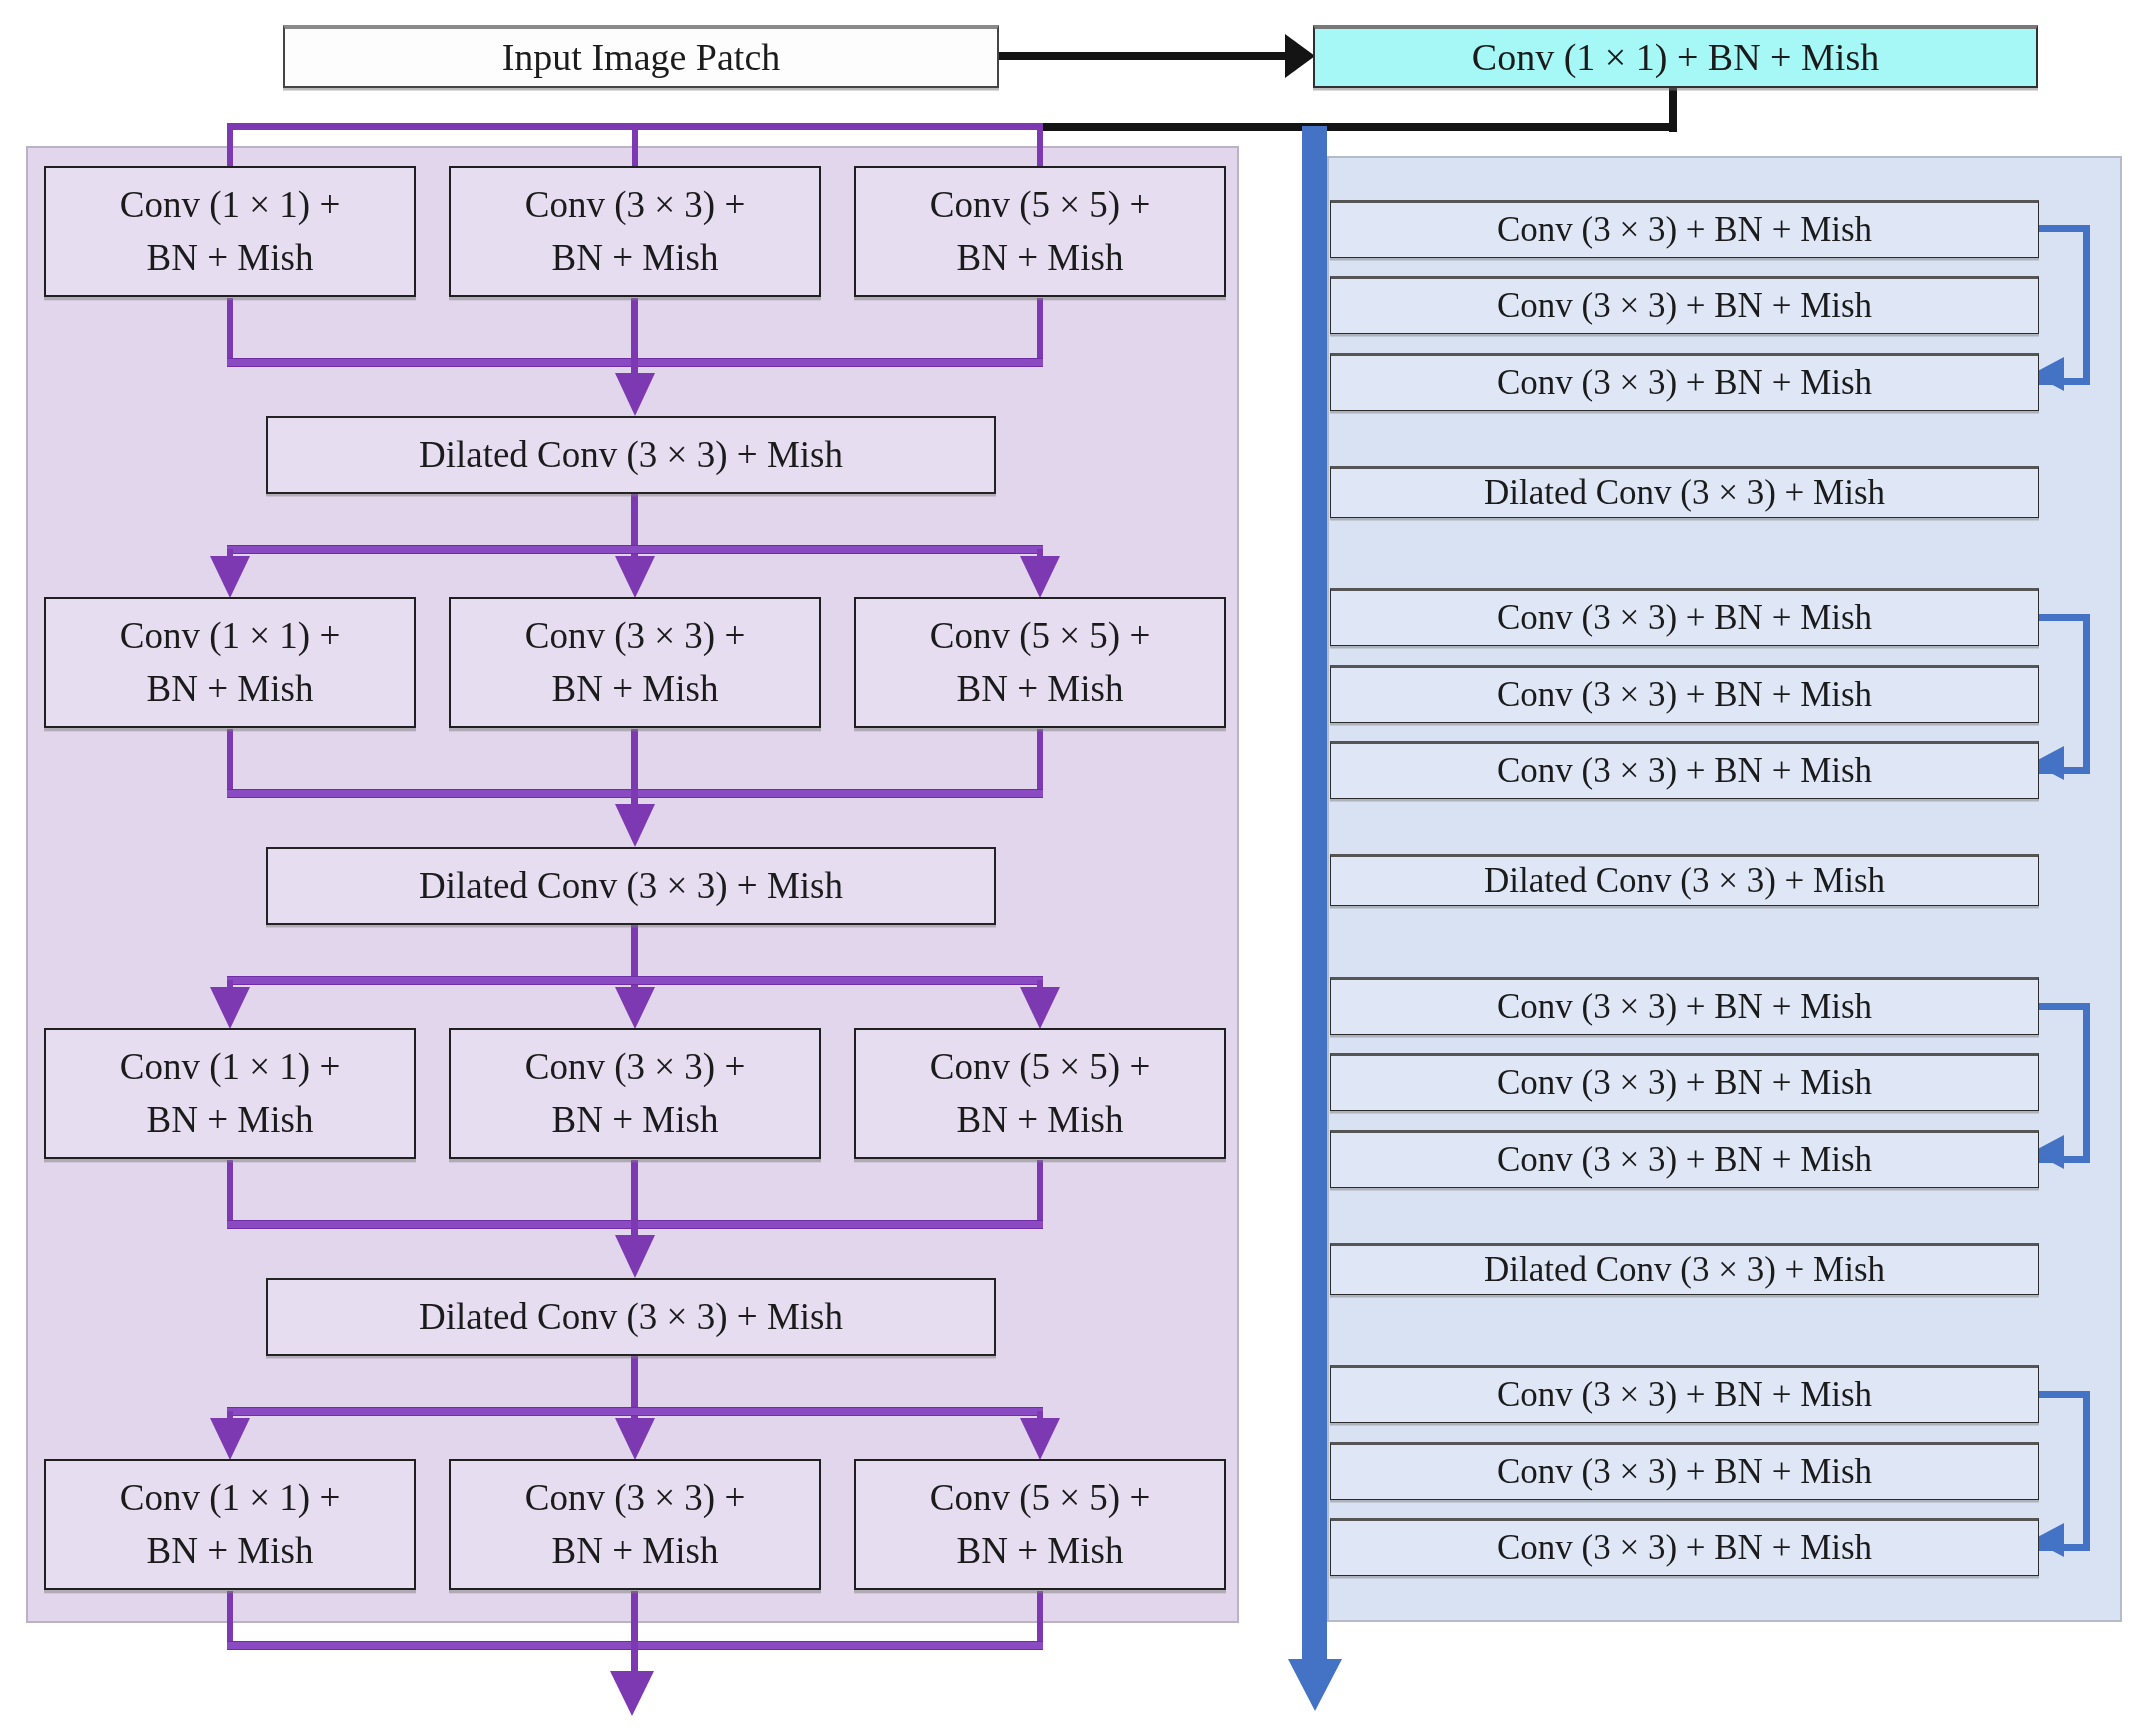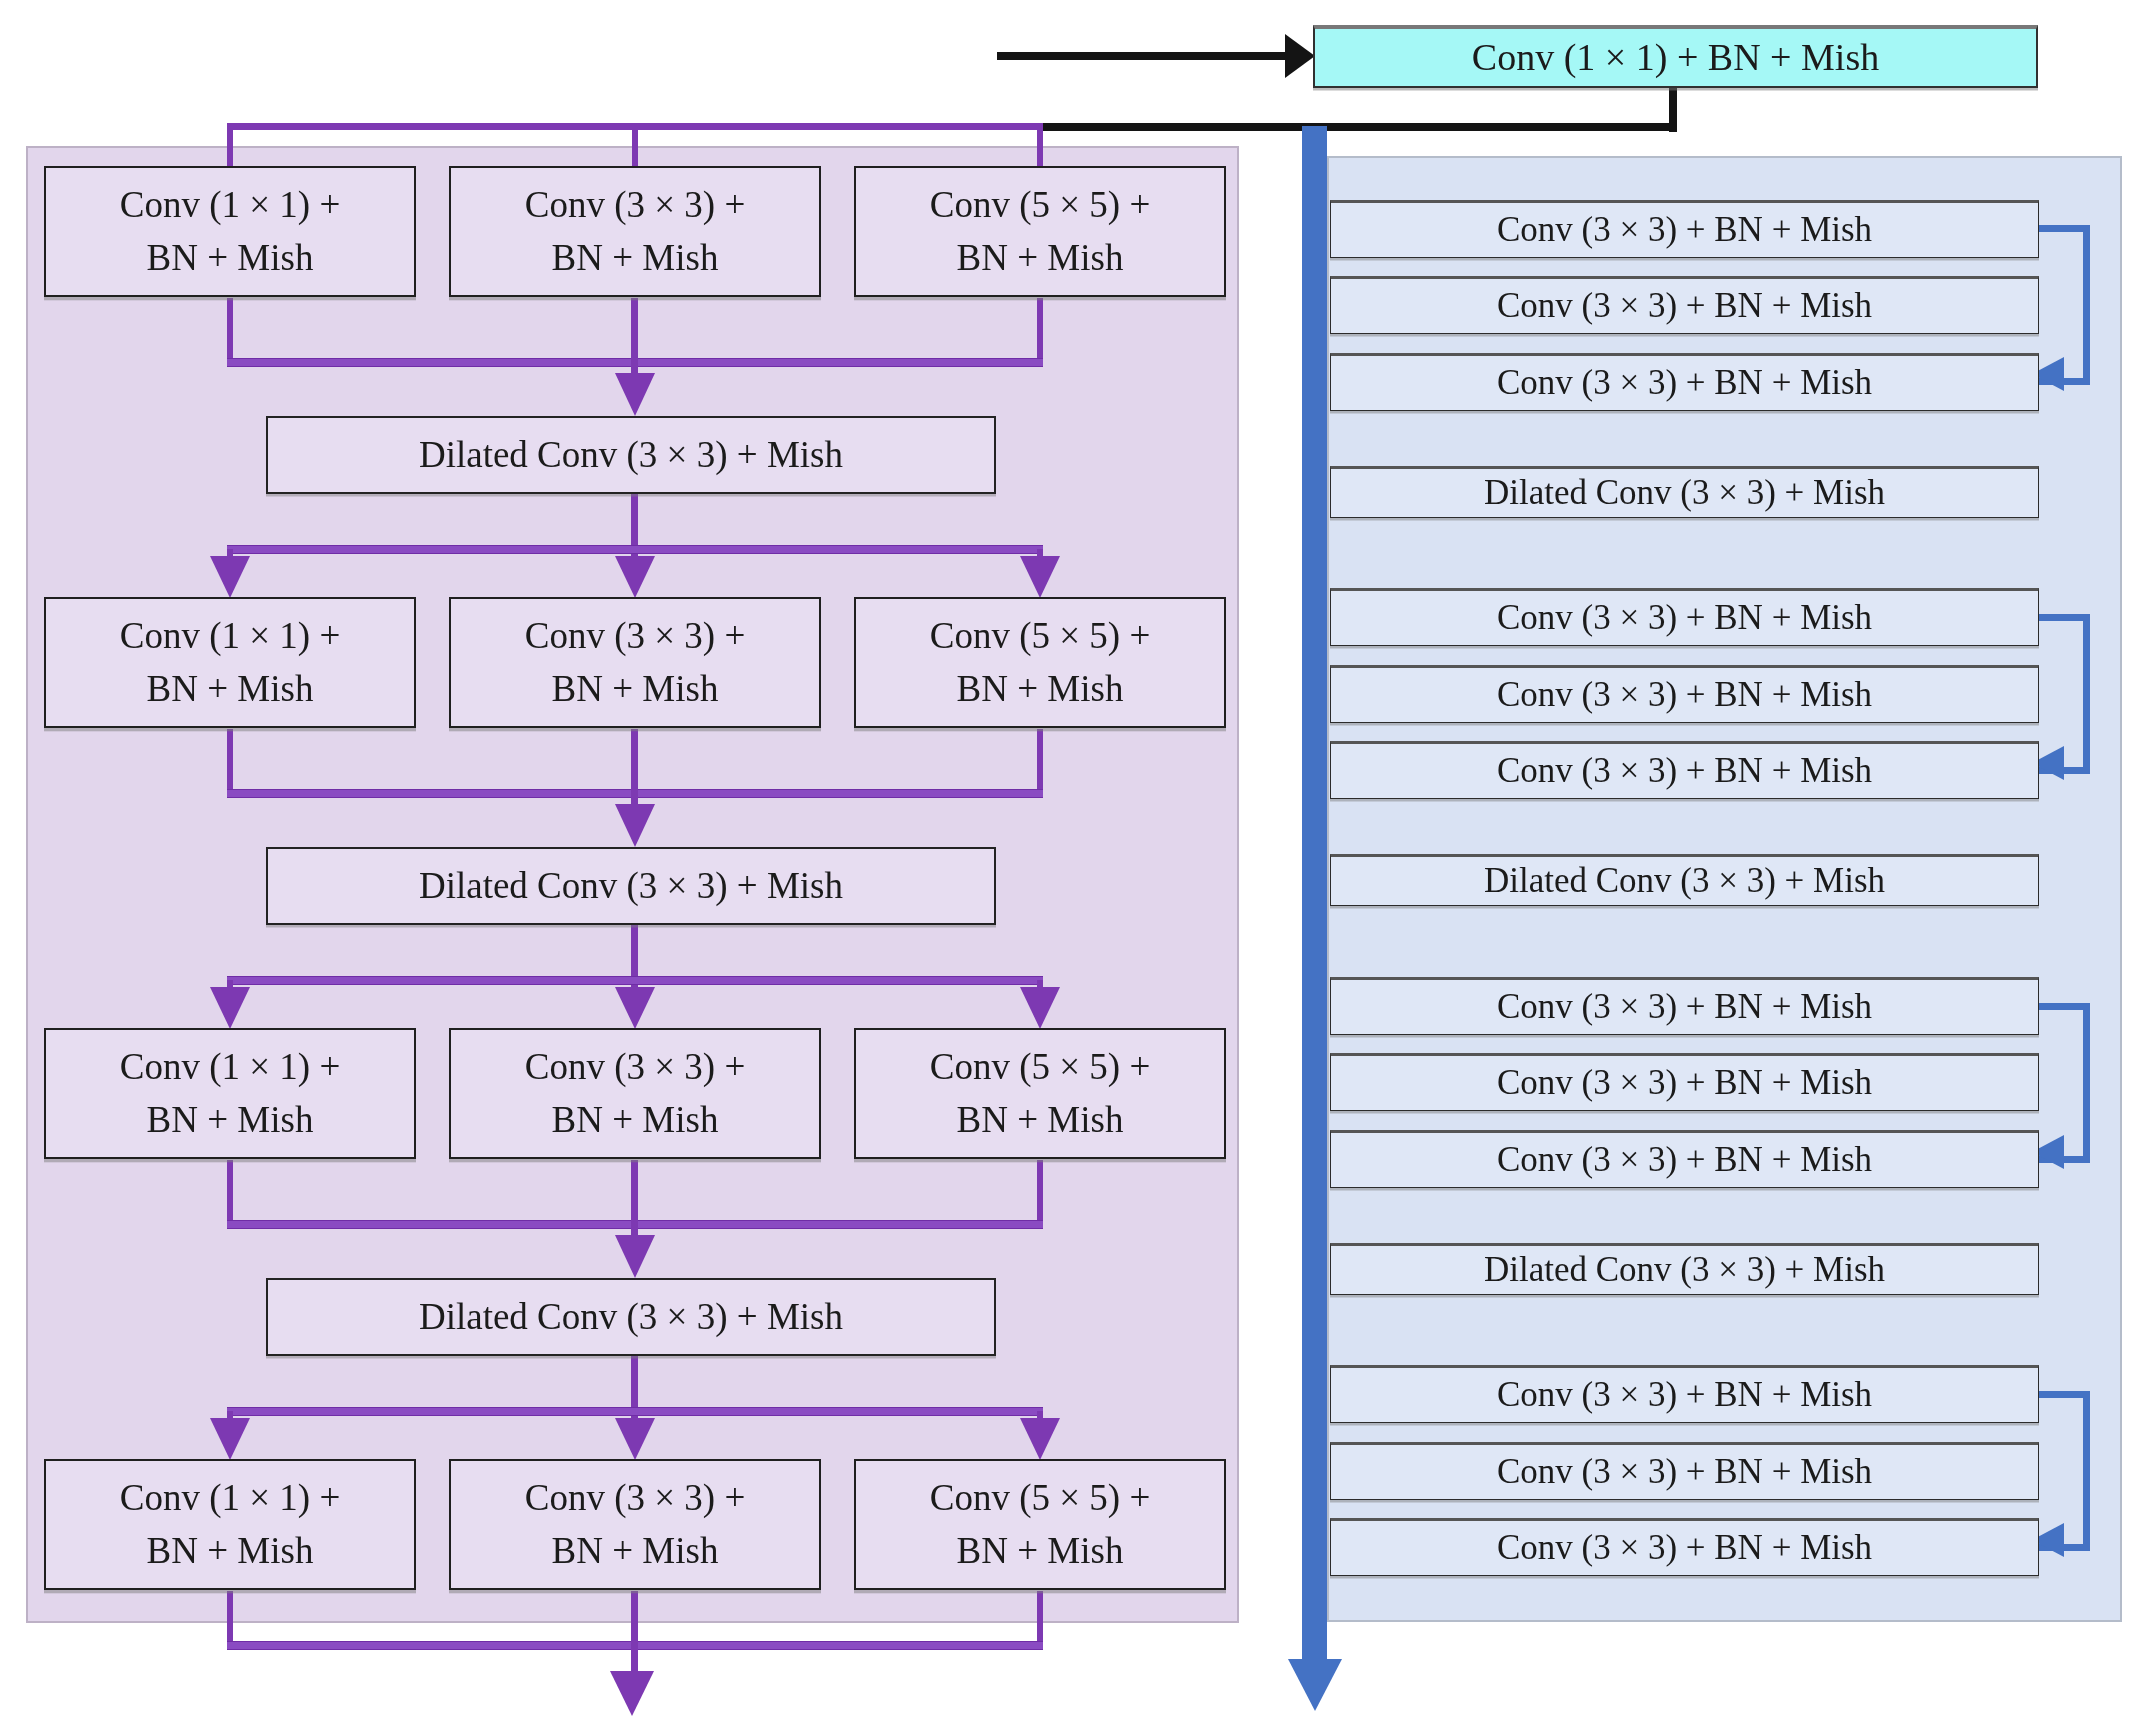--- a/index.html
+++ b/index.html
@@ -42,20 +42,21 @@
         border-right:32px solid #4472c4;}
 </style>
 </head>
 <body>
 
 <div id="canvas">
 
   <div class="panel panel-left"></div>
   <div class="panel panel-right"></div>
 
+  <div class="box tbox" style="left:283px;top:25px">Input Image Patch</div>
   <div class="hline kline" style="left:997px;top:52px;width:293px;height:8.3px"></div>
   <div class="tri tri-right-k" style="left:1285px;top:34px"></div>
   <div class="box cybox">Conv (1 × 1) + BN + Mish</div>
 
   <div class="vline kline" style="left:1669px;top:87px;width:8.3px;height:45px"></div>
   <div class="hline kline" style="left:1037px;top:123px;width:640px;height:8.3px"></div>
 
   <div class="hline pline" style="left:227px;top:123px;width:816px;height:6.7px"></div>
   <div class="vline pline" style="left:227px;top:126px;width:5.8px;height:43px"></div>
   <div class="vline pline" style="left:632px;top:126px;width:5.8px;height:43px"></div>

